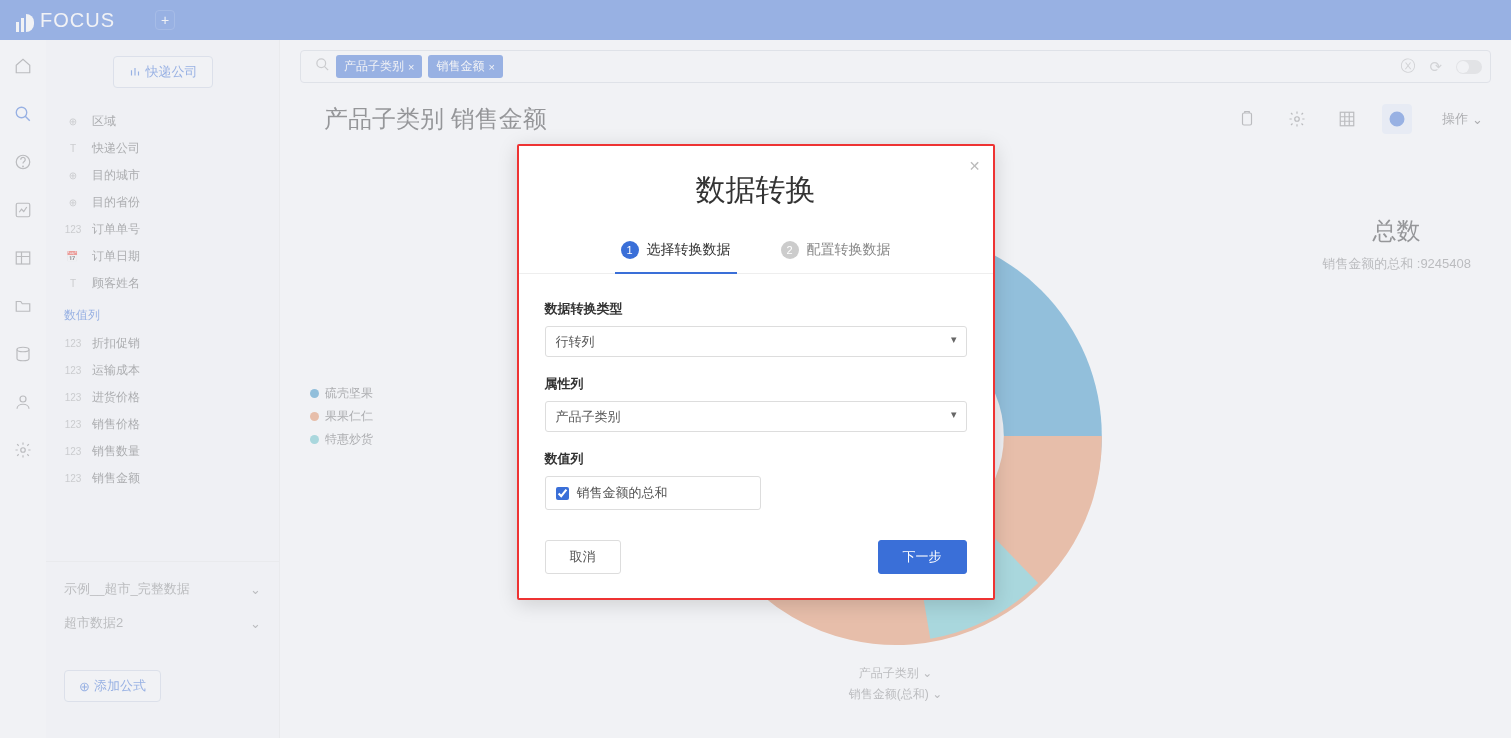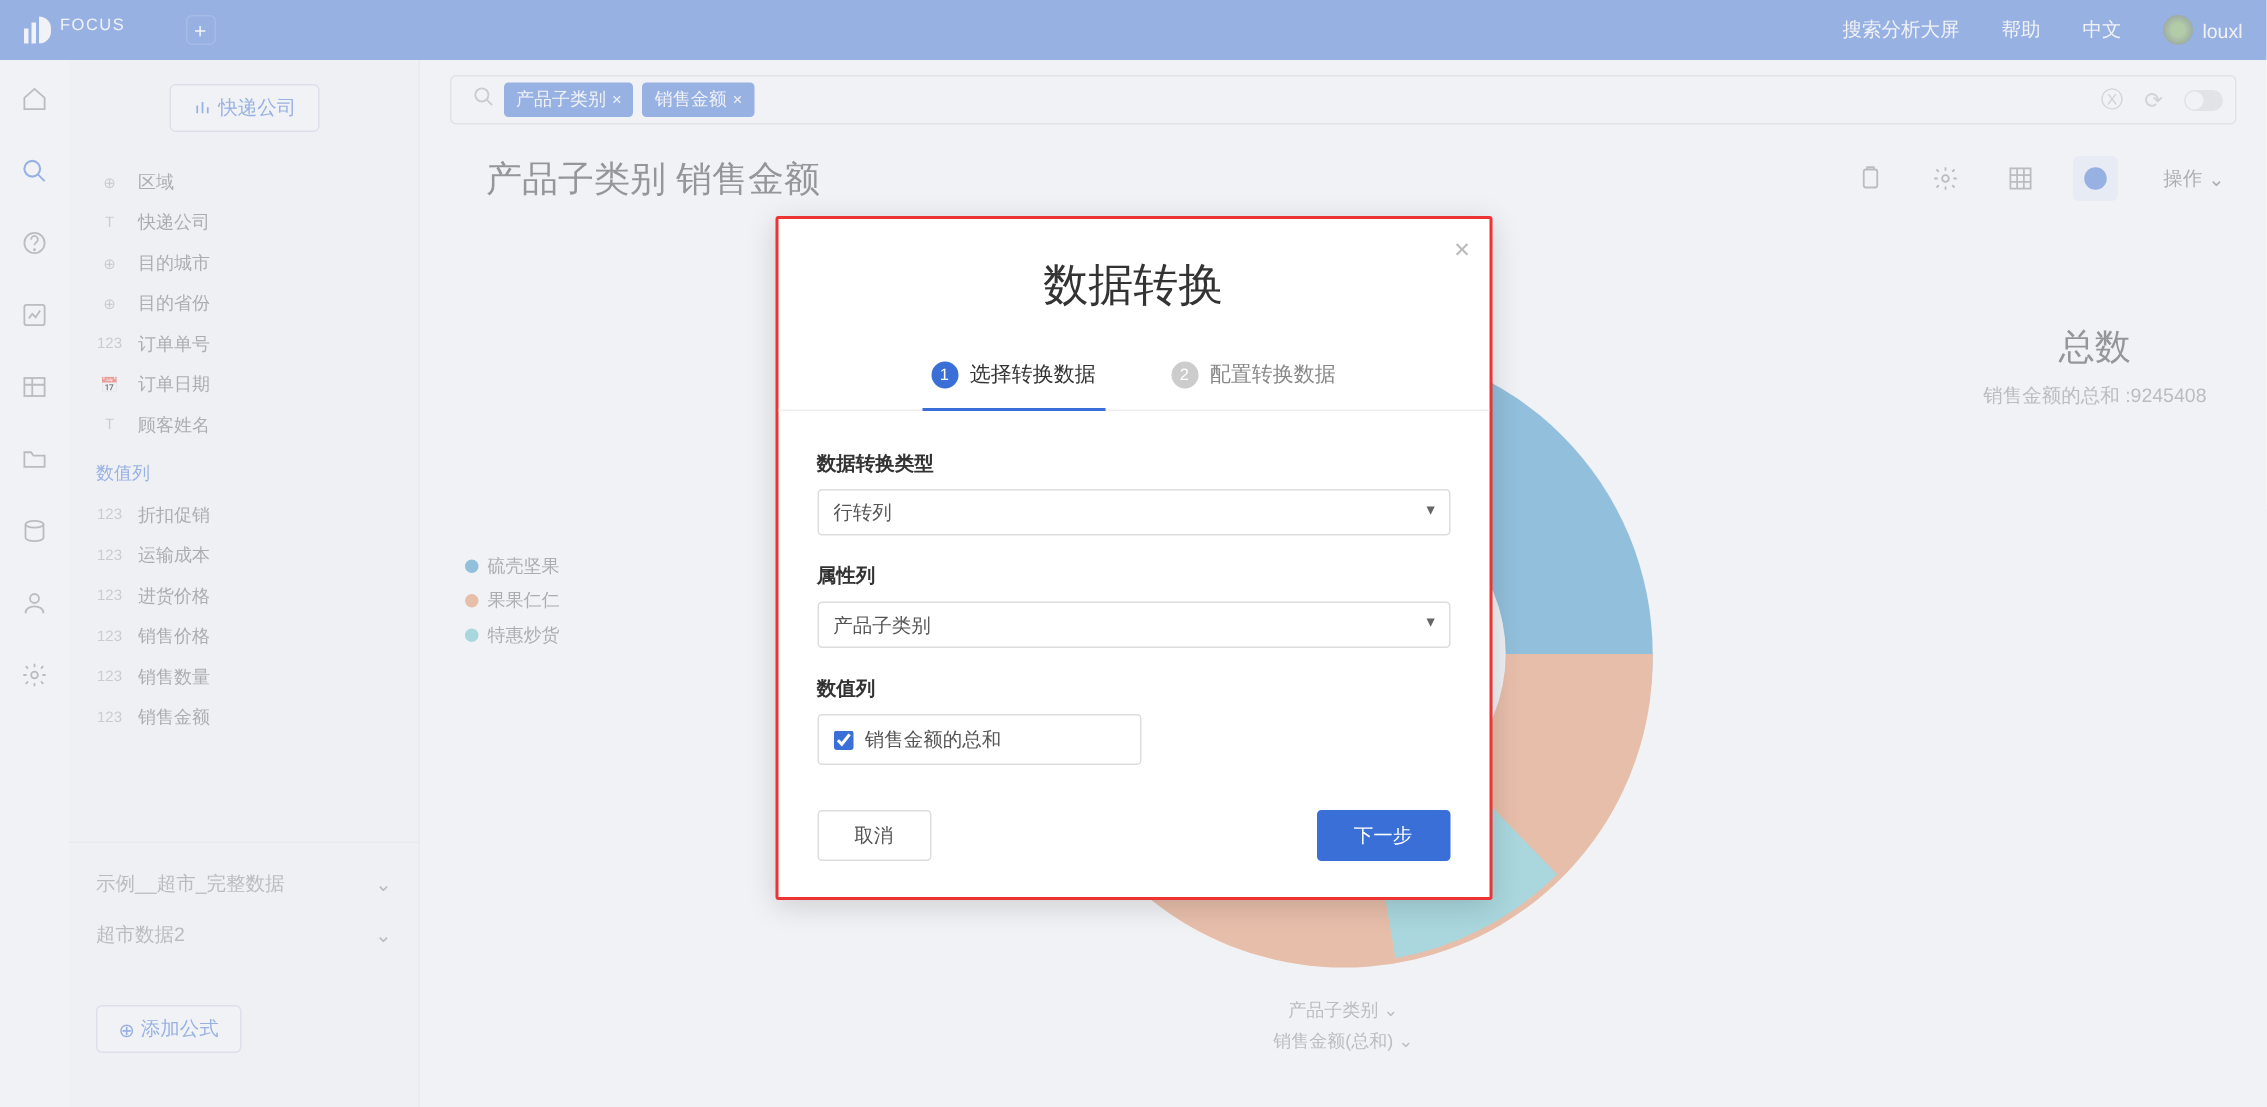--- a/index.html
+++ b/index.html
@@ -1,20 +1,20 @@
 <!DOCTYPE html>
 <html><head>
 <meta charset="utf-8">
 <style>
 * { margin: 0; padding: 0; box-sizing: border-box; font-family: -apple-system, "Microsoft YaHei", sans-serif; }
 body { background: #fff; width: 1511px; height: 738px; overflow: hidden; position: relative; }
 
 
 .header { height: 40px; background: #3a6fd8; display: flex; align-items: center; padding: 0 16px; color: #fff; }
-.logo { display: flex; align-items: flex-start; gap: 6px; font-weight: 500; font-size: 11px; letter-spacing: 1px; }
+.logo { display: flex; align-items: flex-end; gap: 6px; font-weight: 500; font-size: 20px; letter-spacing: 1px; }
 .logo-icon { display: flex; gap: 2px; align-items: flex-end; }
 .logo-icon span { width: 3px; background: #fff; }
 .logo-icon span:nth-child(1){height:10px;} .logo-icon span:nth-child(2){height:14px;} .logo-icon span:nth-child(3){height:18px;width:8px;border-radius:0 10px 10px 0;}
 .header-plus { margin-left: 40px; width: 20px; height: 20px; border: 1px solid #5a87df; border-radius: 4px; display: flex; align-items: center; justify-content: center; font-size: 14px; color:#fff; cursor:pointer; }
 .header-right { margin-left: auto; display: flex; align-items: center; gap: 28px; font-size: 13px; }
 .header-right span { cursor: pointer; }
 .avatar { width: 20px; height: 20px; border-radius: 50%; background: radial-gradient(#7a5 30%, #234); }
 .user { display:flex; align-items:center; gap:6px; }
 
 
@@ -48,21 +48,21 @@
 
 .titlebar { display:flex; align-items:center; padding: 20px 8px 10px; }
 .titlebar h1 { font-size:24px; font-weight:400; color:#333;margin-left:16px; }
 .toolbar { margin-left:auto; display:flex; align-items:center; gap:20px; color:#888; font-size:18px; }
 .toolbar .ti { cursor:pointer; width:30px; height:30px; display:flex; align-items:center; justify-content:center; border-radius:4px; }
 .toolbar .ti.active { background:#e8f0fd; color:#3a6fd8; }
 .action-drop { font-size:13px; color:#666; cursor:pointer; display:flex; align-items:center; gap:4px; margin-left:10px; }
 
 
 .chart-area { position:relative; height: 560px; }
-.legend { position:absolute; left:10px; top:224px; font-size:12px; color:#666; }
+.legend { position:absolute; left:10px; top:240px; font-size:12px; color:#666; }
 .legend div { display:flex; align-items:center; gap:6px; margin-bottom:6px; }
 .legend .sw { width:9px; height:9px; border-radius:50%; }
 .pie { position:absolute; left:50%; top:52%; transform:translate(-50%,-50%); }
 .totals { position:absolute; right:20px; top:70px; text-align:center; }
 .totals .big { font-size:24px; color:#333; }
 .totals .sub { font-size:13px; color:#888; margin-top:8px; }
 .axis-labels { position:absolute; bottom:0; left:50%; transform:translateX(-50%); text-align:center; font-size:12px; color:#888; }
 .axis-labels div { padding:2px; }
 
 
@@ -96,29 +96,20 @@
 <div class="header">
   <div class="logo">
     <span class="logo-icon">
         <span></span>
         <span></span>
         <span></span>
       </span>
     <span>FOCUS</span>
   </div>
   <div class="header-plus">+</div>
-  <div class="header-right">
-    <span>搜索分析大屏</span>
-    <span>帮助</span>
-    <span>中文</span>
-    <div class="user">
-      <span class="avatar"></span>
-      <span>louxl</span>
-    </div>
-  </div>
 </div>
 
 <div class="rail">
   <div class="ico">
       <svg class="icon" viewBox="0 0 24 24" fill="none" stroke="currentColor" stroke-width="1.6">
         <path d="M3 11l9-8 9 8v10H3z"></path>
       </svg>
     </div>
   <div class="ico active">
       <svg class="icon" viewBox="0 0 24 24" fill="none" stroke="currentColor" stroke-width="1.8">

